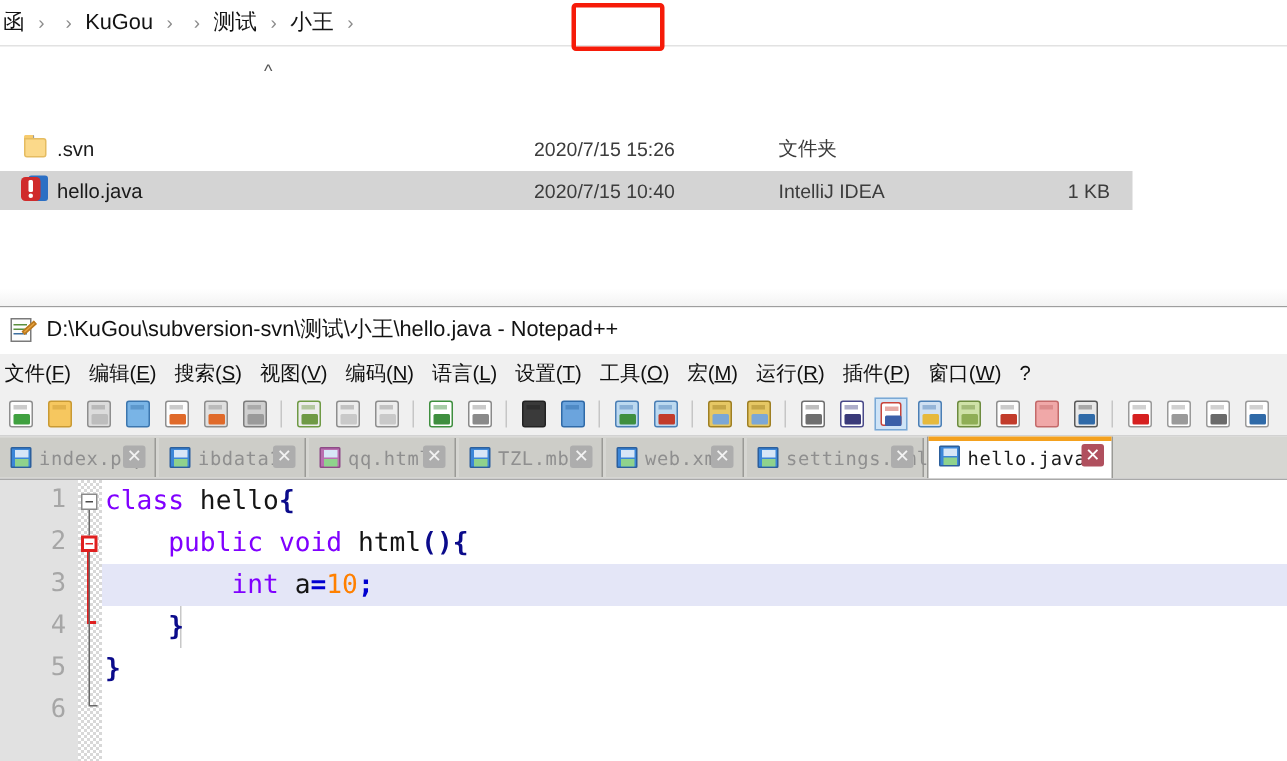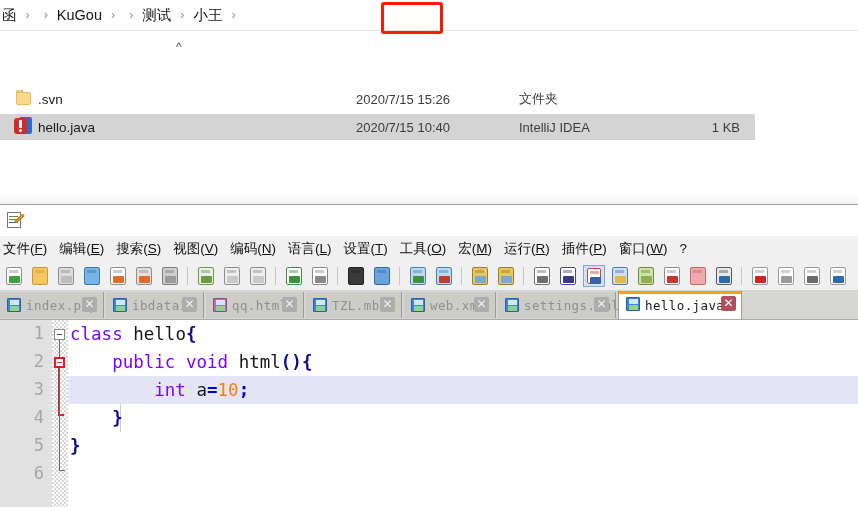--- a/index.html
+++ b/index.html
@@ -190,20 +190,21 @@
 <div id="npp">
 
   <div id="titlebar">
     <span id="title-ic">
       <span class="pg"></span>
         <span class="l1"></span>
         <span class="l2"></span>
         <span class="l3"></span>
         <span class="pen"></span>
     </span>
+    <span id="title-txt">D:\KuGou\subversion-svn\测试\小王\hello.java - Notepad++</span>
   </div>
 
   <div id="menubar">
     <div id="menuitems">
         <span class="mi">文件(<u>F</u>)</span>
         <span class="mi">编辑(<u>E</u>)</span>
         <span class="mi">搜索(<u>S</u>)</span>
         <span class="mi">视图(<u>V</u>)</span>
         <span class="mi">编码(<u>N</u>)</span>
         <span class="mi">语言(<u>L</u>)</span>

